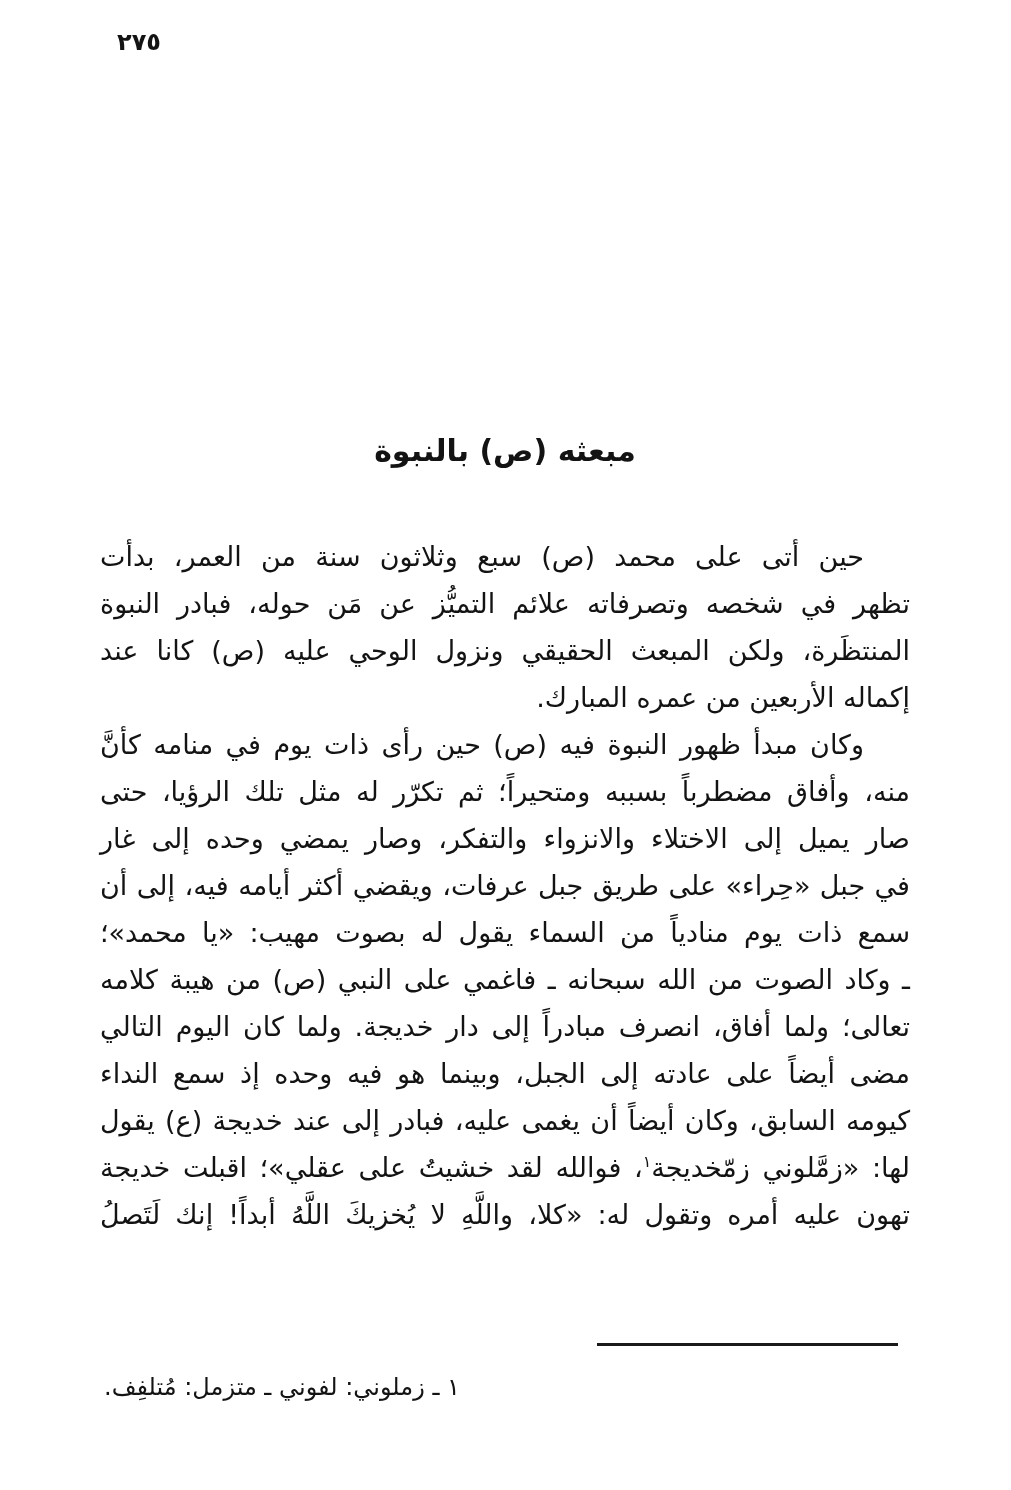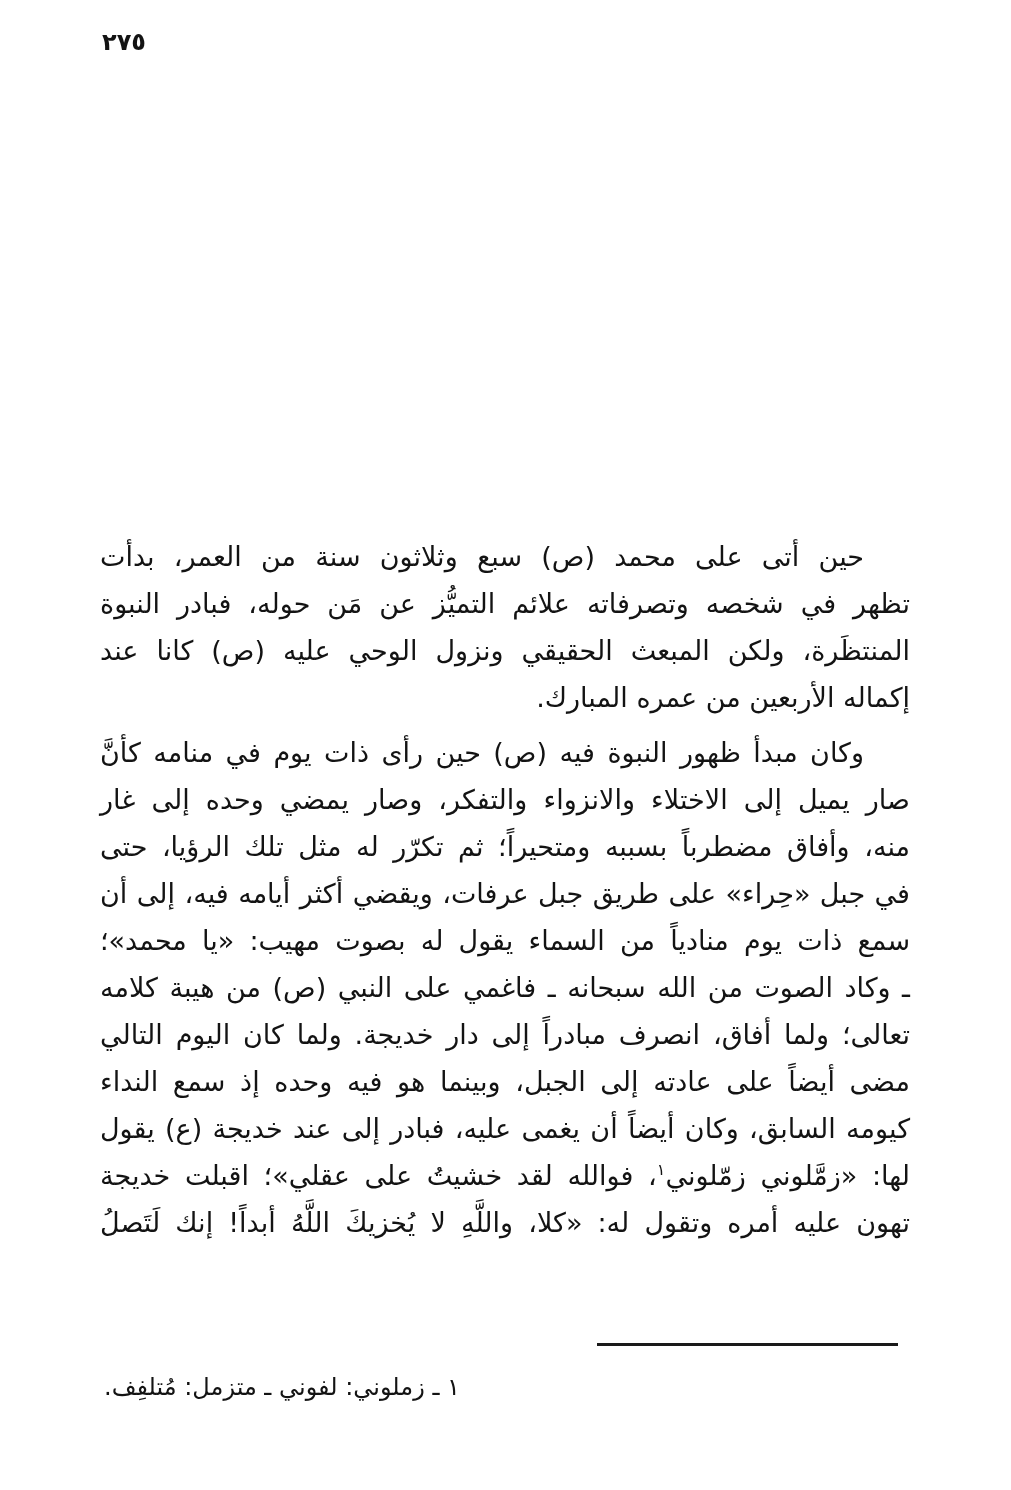--- a/index.html
+++ b/index.html
@@ -9,21 +9,21 @@
     height: 1490px;
     margin: 0 auto;
     background: #ffffff;
     color: #131313;
     font-family: "DejaVu Sans", sans-serif;
     overflow: hidden;
   }
   .page-number {
     position: absolute;
     top: 28px;
-    left: 102px;
+    left: 117px;
     font-size: 24px;
     font-weight: bold;
     letter-spacing: 2px;
   }
   .title-block {
     position: absolute;
     top: 424px;
     left: 100px;
     width: 810px;
     direction: rtl;
@@ -34,21 +34,21 @@
   }
   .body-block {
     position: absolute;
     top: 533px;
     left: 100px;
     width: 810px;
     direction: rtl;
     font-size: 27px;
   }
   .para { margin: 0; }
-  .para.second { margin-top: 8px; }
+  .para.second { }
   .line {
     line-height: 47px;
     height: 47px;
     text-align: justify;
     text-align-last: justify;
     white-space: nowrap;
     overflow: visible;
   }
   .line.indent { padding-right: 46px; }
   .line.endline { text-align-last: right; }
@@ -77,42 +77,43 @@
   }
 </style>
 </head>
 <body>
 
 <div class="page">
 
   <div class="page-number">٢٧٥</div>
 
   <div class="title-block">
+    <div>مبعثه (ص) بالنبوة</div>
   </div>
 
   <div class="body-block">
 
     <div class="para">
       <div class="line indent">حين أتى على محمد (ص) سبع وثلاثون سنة من العمر، بدأت</div>
       <div class="line">تظهر في شخصه وتصرفاته علائم التميُّز عن مَن حوله، فبادر النبوة</div>
       <div class="line">المنتظَرة، ولكن المبعث الحقيقي ونزول الوحي عليه (ص) كانا عند</div>
       <div class="line endline">إكماله الأربعين من عمره المبارك.</div>
     </div>
 
     <div class="para second">
       <div class="line indent">وكان مبدأ ظهور النبوة فيه (ص) حين رأى ذات يوم في منامه كأنَّ</div>
+      <div class="line">منه، وأفاق مضطرباً بسببه ومتحيراً؛ ثم تكرّر له مثل تلك الرؤيا، حتى</div>
       <div class="line">صار يميل إلى الاختلاء والانزواء والتفكر، وصار يمضي وحده إلى غار</div>
-      <div class="line">منه، وأفاق مضطرباً بسببه ومتحيراً؛ ثم تكرّر له مثل تلك الرؤيا، حتى</div>
       <div class="line">في جبل «حِراء» على طريق جبل عرفات، ويقضي أكثر أيامه فيه، إلى أن</div>
       <div class="line">سمع ذات يوم منادياً من السماء يقول له بصوت مهيب: «يا محمد»؛</div>
       <div class="line">ـ وكاد الصوت من الله سبحانه ـ فاغمي على النبي (ص) من هيبة كلامه</div>
       <div class="line">تعالى؛ ولما أفاق، انصرف مبادراً إلى دار خديجة. ولما كان اليوم التالي</div>
       <div class="line">مضى أيضاً على عادته إلى الجبل، وبينما هو فيه وحده إذ سمع النداء</div>
       <div class="line">كيومه السابق، وكان أيضاً أن يغمى عليه، فبادر إلى عند خديجة (ع) يقول</div>
-      <div class="line"><span>لها: «زمَّلوني زمّلوني</span><sup class="fn-ref">١</sup><span>، فوالله لقد خشيتُ على عقلي»؛ اقبلت خديجة</span></div>
+      <div class="line"><span>لها: «زمَّلوني زمّخديجة</span><sup class="fn-ref">١</sup><span>، فوالله لقد خشيتُ على عقلي»؛ اقبلت خديجة</span></div>
       <div class="line">تهون عليه أمره وتقول له: «كلا، واللَّهِ لا يُخزيكَ اللَّهُ أبداً! إنك لَتَصلُ</div>
     </div>
 
   </div>
 
   <div class="footnote-rule"></div>
 
   <div class="footnote-text">١ ـ زملوني: لفوني ـ متزمل: مُتلفِف.</div>
 
 </div>

